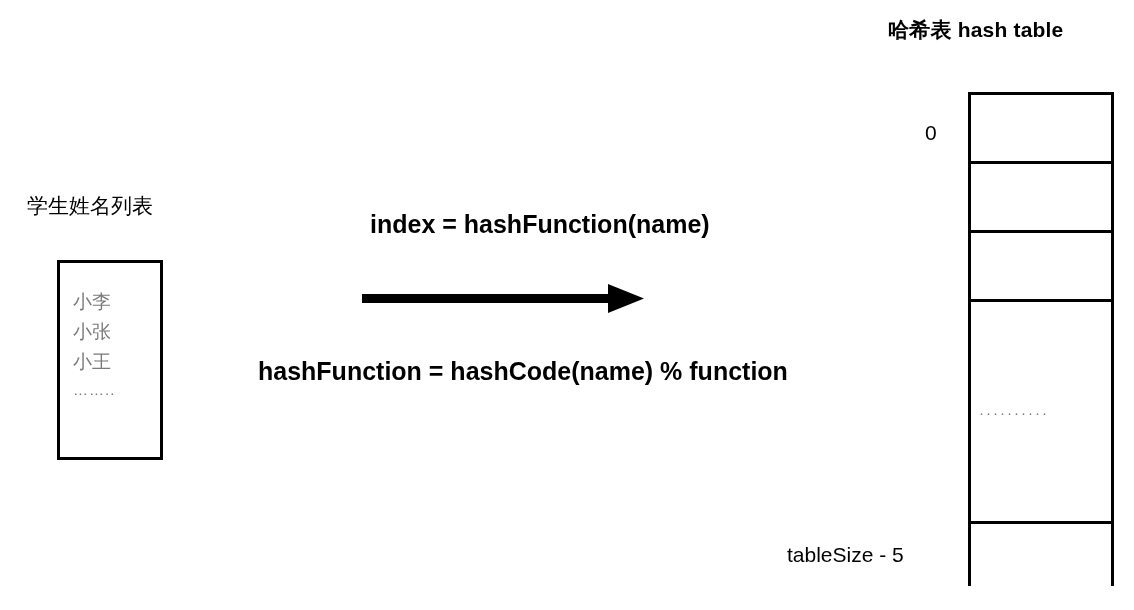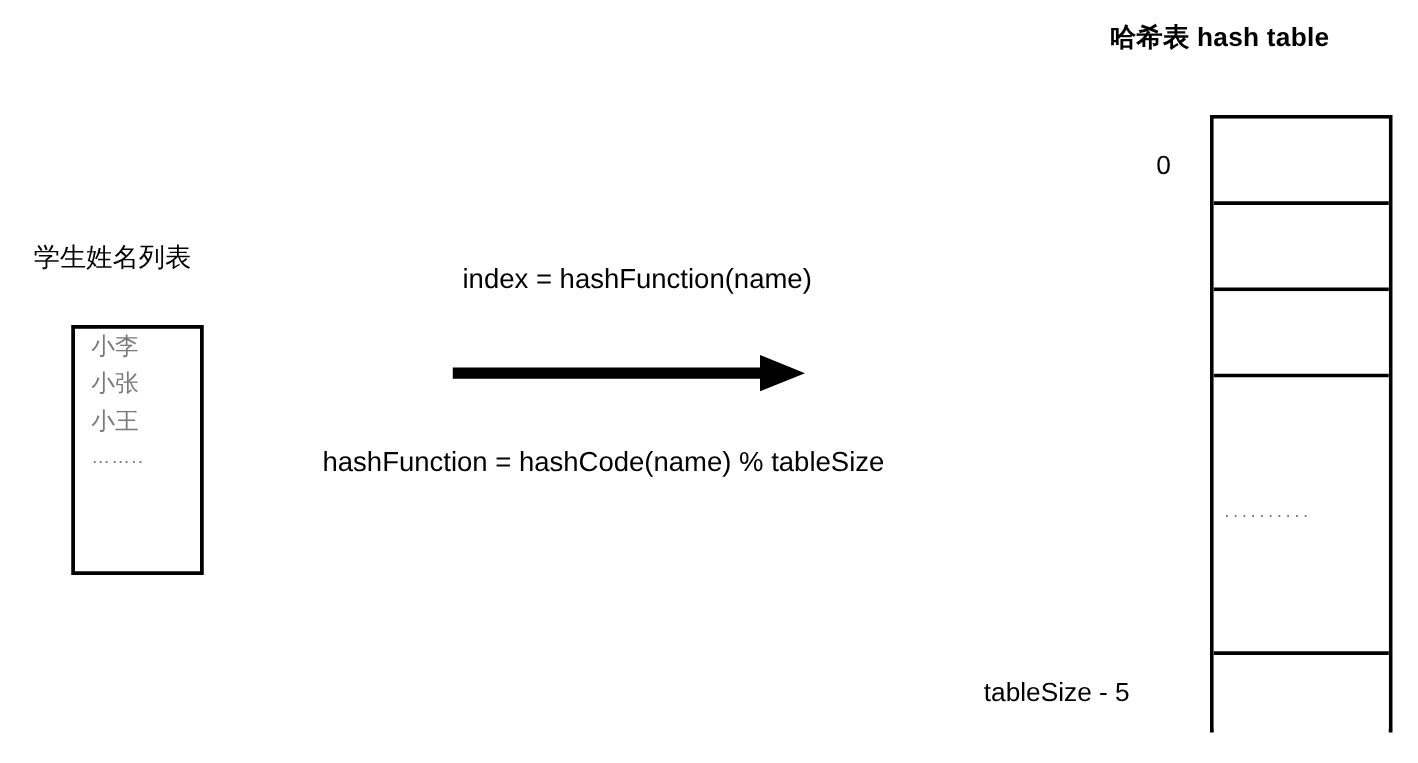--- a/index.html
+++ b/index.html
@@ -25,22 +25,22 @@
 
   
   .title-bold {
     font-weight: bold;
     font-size: 21px;
     letter-spacing: 0.2px;
     white-space: nowrap;
     color: #000;
   }
   .plain-text {
-    font-weight: normal;
-    font-size: 22px;
+    font-weight: bold;
+    font-size: 25px;
     white-space: nowrap;
     color: #000;
   }
 
   
   #hash-table-title {
     left: 888px;
     top: 16px;
   }
 
@@ -57,21 +57,21 @@
     top: 260px;
     width: 106px;
     height: 200px;
     border: 3px solid #000000;
     box-sizing: border-box;
     background: #ffffff;
   }
   #name-list-items {
     position: absolute;
     left: 13px;
-    top: 0;
+    top: 24px;
     color: #7a7a7a;
     font-size: 19px;
     line-height: 30px;
   }
   .name-item {
     display: block;
     white-space: nowrap;
   }
   .name-item.ellipsis {
     font-size: 15px;
@@ -162,21 +162,21 @@
       <span class="name-item">小李</span>
       <span class="name-item">小张</span>
       <span class="name-item">小王</span>
       <span class="name-item ellipsis">……..</span>
     </div>
   </div>
 
 
   <div class="abs plain-text" id="hash-index-formula">index = hashFunction(name)</div>
 
-  <div class="abs plain-text" id="hash-function-formula">hashFunction = hashCode(name) % tableSize</div>
+  <div class="abs plain-text" id="hash-function-formula">hashFunction = hashCode(name) % function</div>
 
   <svg class="abs" id="flow-arrow" viewBox="0 0 282 34">
     <rect x="0" y="13" width="252" height="9" fill="#000000"></rect>
     <polygon points="246,3 282,17.5 246,32" fill="#000000"></polygon>
   </svg>
 
   <div class="abs" id="hash-table">
     <div class="table-cell h-small"></div>
     <div class="table-cell h-small"></div>
     <div class="table-cell h-small"></div>

